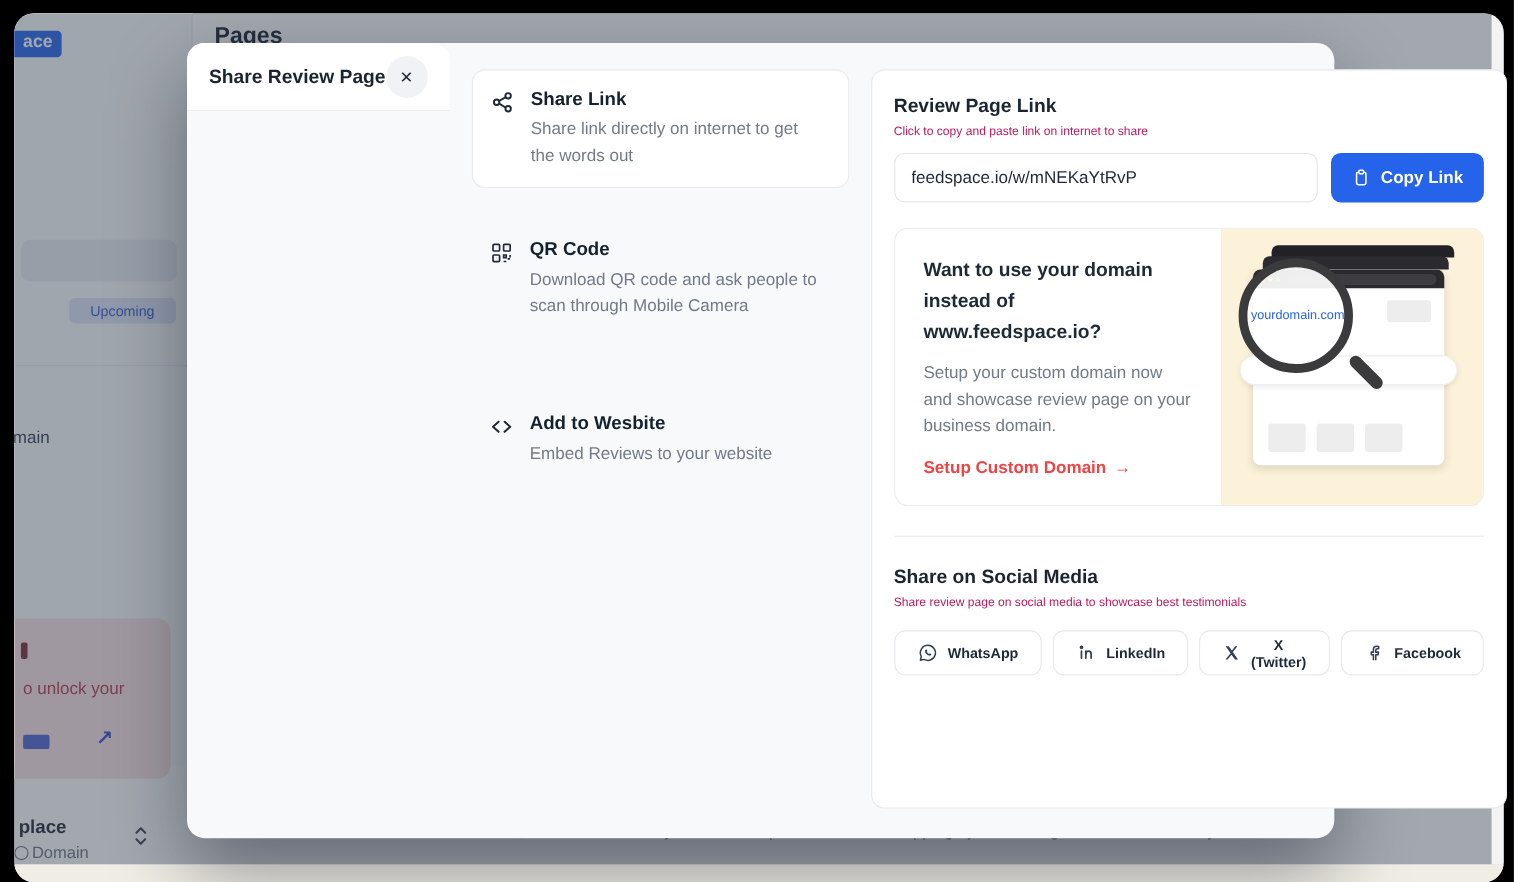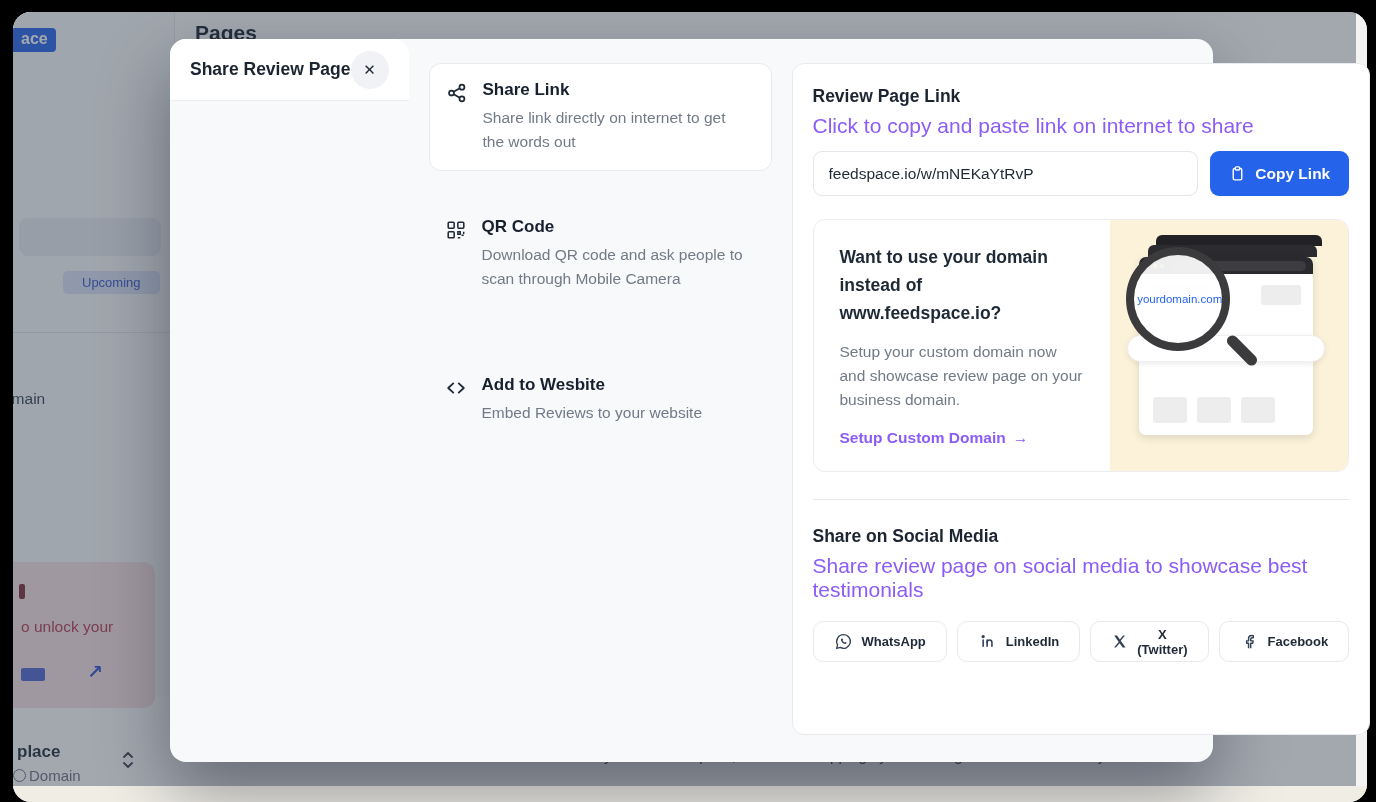--- a/index.html
+++ b/index.html
@@ -72,38 +72,38 @@
   .nav-item + .nav-item { margin-top:30px; }
   .nav-item:last-child { margin-top:52px; }
   .nav-icon { width:24px; flex:0 0 auto; padding-top:2px; color:#1f2937; }
   .nav-title { font-size:17px; font-weight:700; color:#16202e; }
   .nav-desc { margin-top:6px; font-size:15.5px; color:#717a86; line-height:1.55; max-width:262px; }
 
   
   .panel { flex:1; background:#fff; border:1px solid #e8eaee; border-radius:12px;
            padding:22px 20px 28px 20px; }
   .sec-title { font-size:17.5px; font-weight:700; color:#1b2430; }
-  .sec-sub { margin-top:7px; font-size:21px; color:#8b5cf6; }
+  .sec-sub { margin-top:7px; font-size:11px; color:#be185d; }
   .link-row { display:flex; gap:12px; margin-top:13px; }
   .link-input { flex:1; height:45px; border:1px solid #e3e6ea; border-radius:9px;
                 padding:12px 15px; font-size:15.5px; color:#1f2937; background:#fff;
                 font-family:"Liberation Sans","DejaVu Sans",sans-serif; }
   .copy-btn { height:45px; padding:0 19px; background:#2563eb; color:#fff; border:none;
               border-radius:9px; font-size:15.5px; font-weight:700; display:flex;
               align-items:center; gap:9px; cursor:pointer;
               font-family:"Liberation Sans","DejaVu Sans",sans-serif; }
 
   
   .domain-card { margin-top:23px; border:1px solid #ededf0; border-radius:12px;
                  display:flex; overflow:hidden; background:#fff; }
   .domain-text { flex:1; padding:23px 26px 24px 26px; }
   .domain-title { font-size:17.5px; font-weight:700; color:#1e2936; line-height:1.6; max-width:310px; }
   .domain-body { margin-top:13px; font-size:15.5px; color:#717a86; line-height:1.55; max-width:312px; }
   .domain-cta { margin-top:17px; display:inline-flex; align-items:center; gap:7px;
-                color:#8b5cf6; font-size:15.5px; font-weight:700; text-decoration:none; }
+                color:#ef4444; font-size:15.5px; font-weight:700; text-decoration:none; }
   .domain-illus { width:238px; flex:0 0 auto; background:#fbf2d9; position:relative; }
 
   
   .ill-bar1 { position:absolute; left:46px; right:26px; top:15px; height:11px;
               background:#222226; border-radius:6px 6px 0 0; }
   .ill-bar2 { position:absolute; left:38px; right:31px; top:25px; height:12px;
               background:#2c2c30; border-radius:6px 6px 0 0; }
   .ill-win { position:absolute; left:29px; right:35px; top:37px; bottom:36px;
              background:#fff; border-radius:7px; box-shadow:0 3px 8px rgba(0,0,0,.12); }
   .ill-titlebar { height:17px; background:#2a2a2e; border-radius:7px 7px 0 0;

